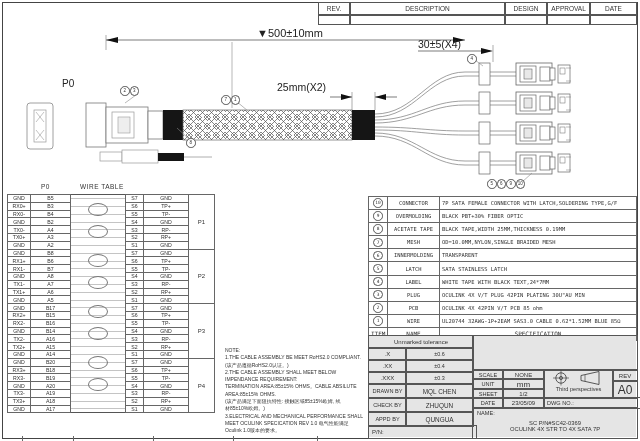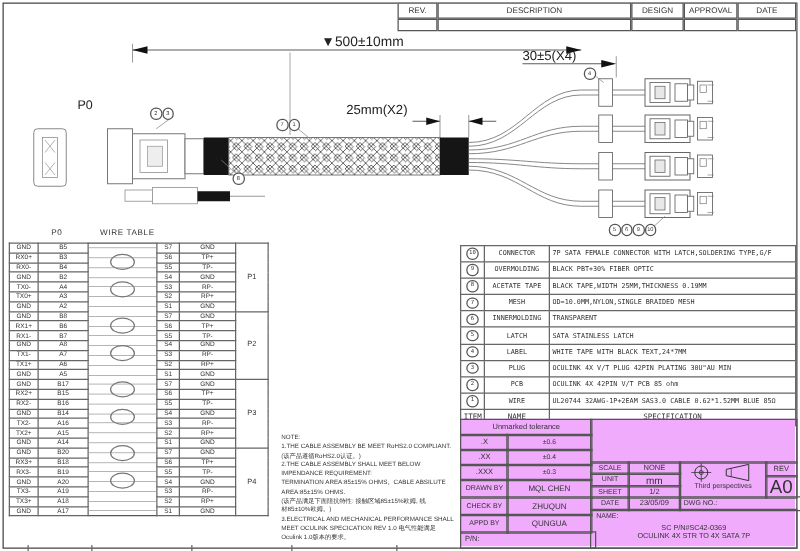--- a/index.html
+++ b/index.html
@@ -38,21 +38,21 @@
   table.pt{border-collapse:collapse;table-layout:fixed;width:268px;border:0.5px solid #555;}
   table.pt td{border:0.5px solid #666;font-family:"DejaVu Sans Mono",monospace;font-size:5.4px;
               color:#333;height:12.1px;padding:0 2px;overflow:hidden;white-space:nowrap;}
   table.pt td.pi{text-align:center;padding:0;}
   table.pt td.pn{text-align:center;}
   table.pt td.ft{text-align:center;font-size:6px;}
   
   .notes{position:absolute;left:225px;top:347px;width:142px;font-size:5px;line-height:7.3px;
          color:#333;white-space:nowrap;overflow:hidden;}
   
-  .tb{position:absolute;left:368px;top:335px;width:268px;height:102px;background:#f0abfc;}
+  .tb{position:absolute;left:368px;top:335px;width:268px;height:102px;background:#e5e5e5;}
   .cell{position:absolute;border:0.5px solid #555;font-size:6px;color:#333;overflow:hidden;
         display:flex;align-items:center;justify-content:center;text-align:center;}
   .cell.lft{justify-content:flex-start;padding-left:3px;}
   
   .tick{position:absolute;bottom:0;width:1px;height:5px;background:#666;}
 </style>
 </head>
 <body>
 
 <div class="page">
@@ -578,21 +578,21 @@
         <circle cx="12" cy="8" r="5.2" fill="none" stroke="#333" stroke-width="0.8"></circle>
         <circle cx="12" cy="8" r="1.6" fill="none" stroke="#333" stroke-width="0.7"></circle>
         <line x1="4" y1="8" x2="20" y2="8" stroke="#333" stroke-width="0.6"></line>
         <line x1="12" y1="0.5" x2="12" y2="15.5" stroke="#333" stroke-width="0.6"></line>
         <path d="M32,5.5 L50,1.5 L50,14.5 L32,10.5 Z" fill="none" stroke="#333" stroke-width="0.8"></path>
         <line x1="36" y1="5" x2="36" y2="11.2" stroke="#333" stroke-width="0.6"></line>
       </svg>
       <div style="font-size:5.6px">Third perspectives</div>
     </div>
     <div class="cell" style="left:244px;top:34px;width:24px;height:11px;font-size:6px">REV</div>
-    <div class="cell" style="left:244px;top:45px;width:24px;height:17px;font-size:15px">A0</div>
+    <div class="cell" style="left:244px;top:45px;width:24px;height:17px;font-size:12px">A0</div>
     <div class="cell lft" style="left:175px;top:62px;width:93px;height:10px;font-size:5.6px">DWG NO.:</div>
 
     <div class="cell" style="left:104px;top:72px;width:164px;height:30px">
       <div style="position:absolute;left:4px;top:2px;font-size:5.6px">NAME:</div>
       <div style="margin-top:6px">
         <div style="font-size:5.8px">SC P/N#SC42-0369</div>
         <div style="font-size:5.8px">OCULINK 4X STR TO 4X SATA 7P</div>
       </div>
     </div>
   </div>

